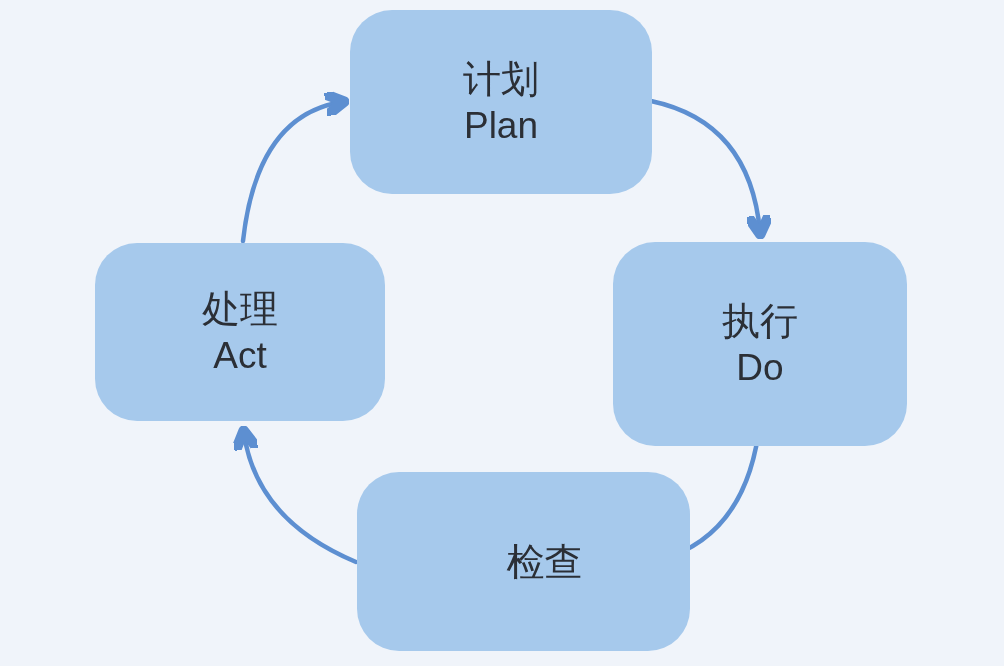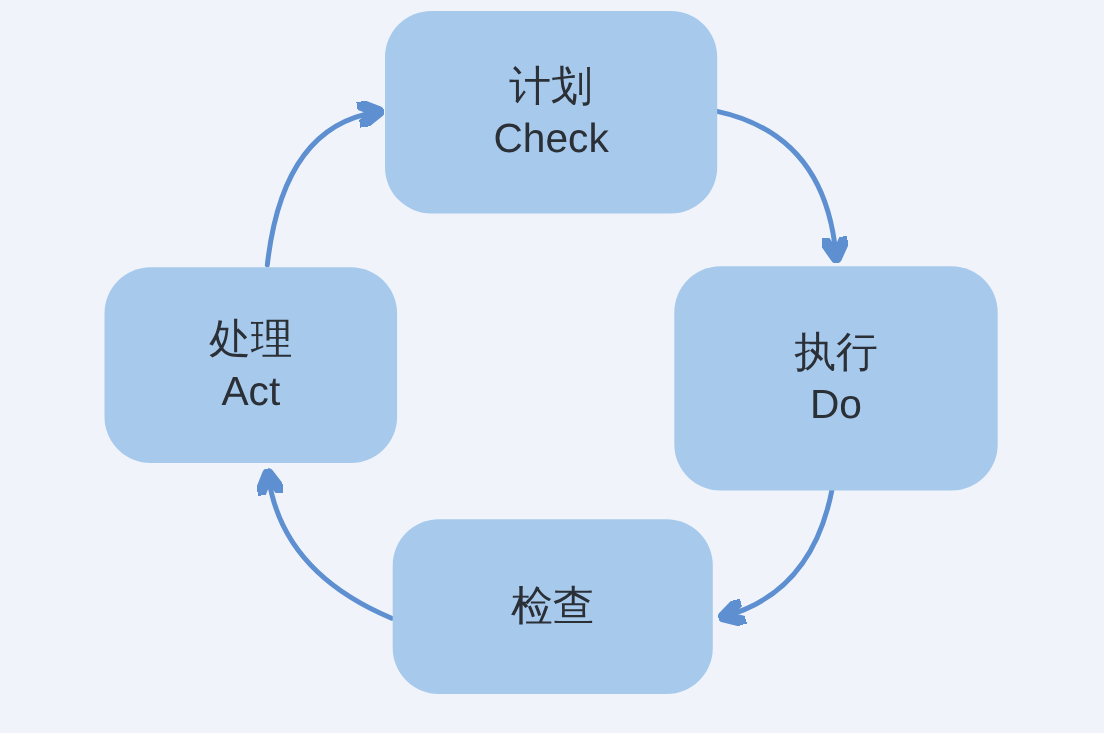--- a/index.html
+++ b/index.html
@@ -45,43 +45,43 @@
   .node .zh{
     font-size:38px;
     line-height:48px;
   }
   .node .en{
     font-size:37px;
     line-height:46px;
   }
   .node-plan {left:350px; top:10px;  width:302px; height:184px;}
   .node-do   {left:613px; top:242px; width:294px; height:204px;}
-  .node-check{left:357px; top:472px; width:291px; height:159px;}
-  .node-act  {left:95px;  top:243px; width:266px; height:178px;}
+  .node-check{left:357px; top:472px; width:291px; height:179px;padding-left:42px;}
+  .node-act  {left:95px;  top:243px; width:290px; height:178px;}
 </style>
 </head>
 <body>
 
 <div class="canvas">
 
   <svg class="arrows" viewBox="0 0 1004 666" xmlns="http://www.w3.org/2000/svg" aria-hidden="true">
     <defs>
       <marker id="arrowhead" viewBox="0 0 10 10" refX="7" refY="5" markerWidth="5.2" markerHeight="5.2" orient="auto">
         <path d="M1,1 L8,5 L1,9" fill="none" stroke="var(--arrow)" stroke-width="2" stroke-linecap="round" stroke-linejoin="round"></path>
       </marker>
     </defs>
     <path d="M 651 101 Q 750 122 760 232" marker-end="url(#arrowhead)"></path>
     <path d="M 760 421 Q 748 535 660 560" marker-end="url(#arrowhead)"></path>
     <path d="M 356 562 Q 256 520 244 433" marker-end="url(#arrowhead)"></path>
     <path d="M 243 241 Q 257 115 342 102" marker-end="url(#arrowhead)"></path>
   </svg>
 
   <div class="node node-plan">
     <span class="zh">计划</span>
-    <span class="en">Check</span>
+    <span class="en">Plan</span>
   </div>
 
   <div class="node node-do">
     <span class="zh">执行</span>
     <span class="en">Do</span>
   </div>
 
   <div class="node node-check">
     <span class="zh">检查</span>
   </div>

